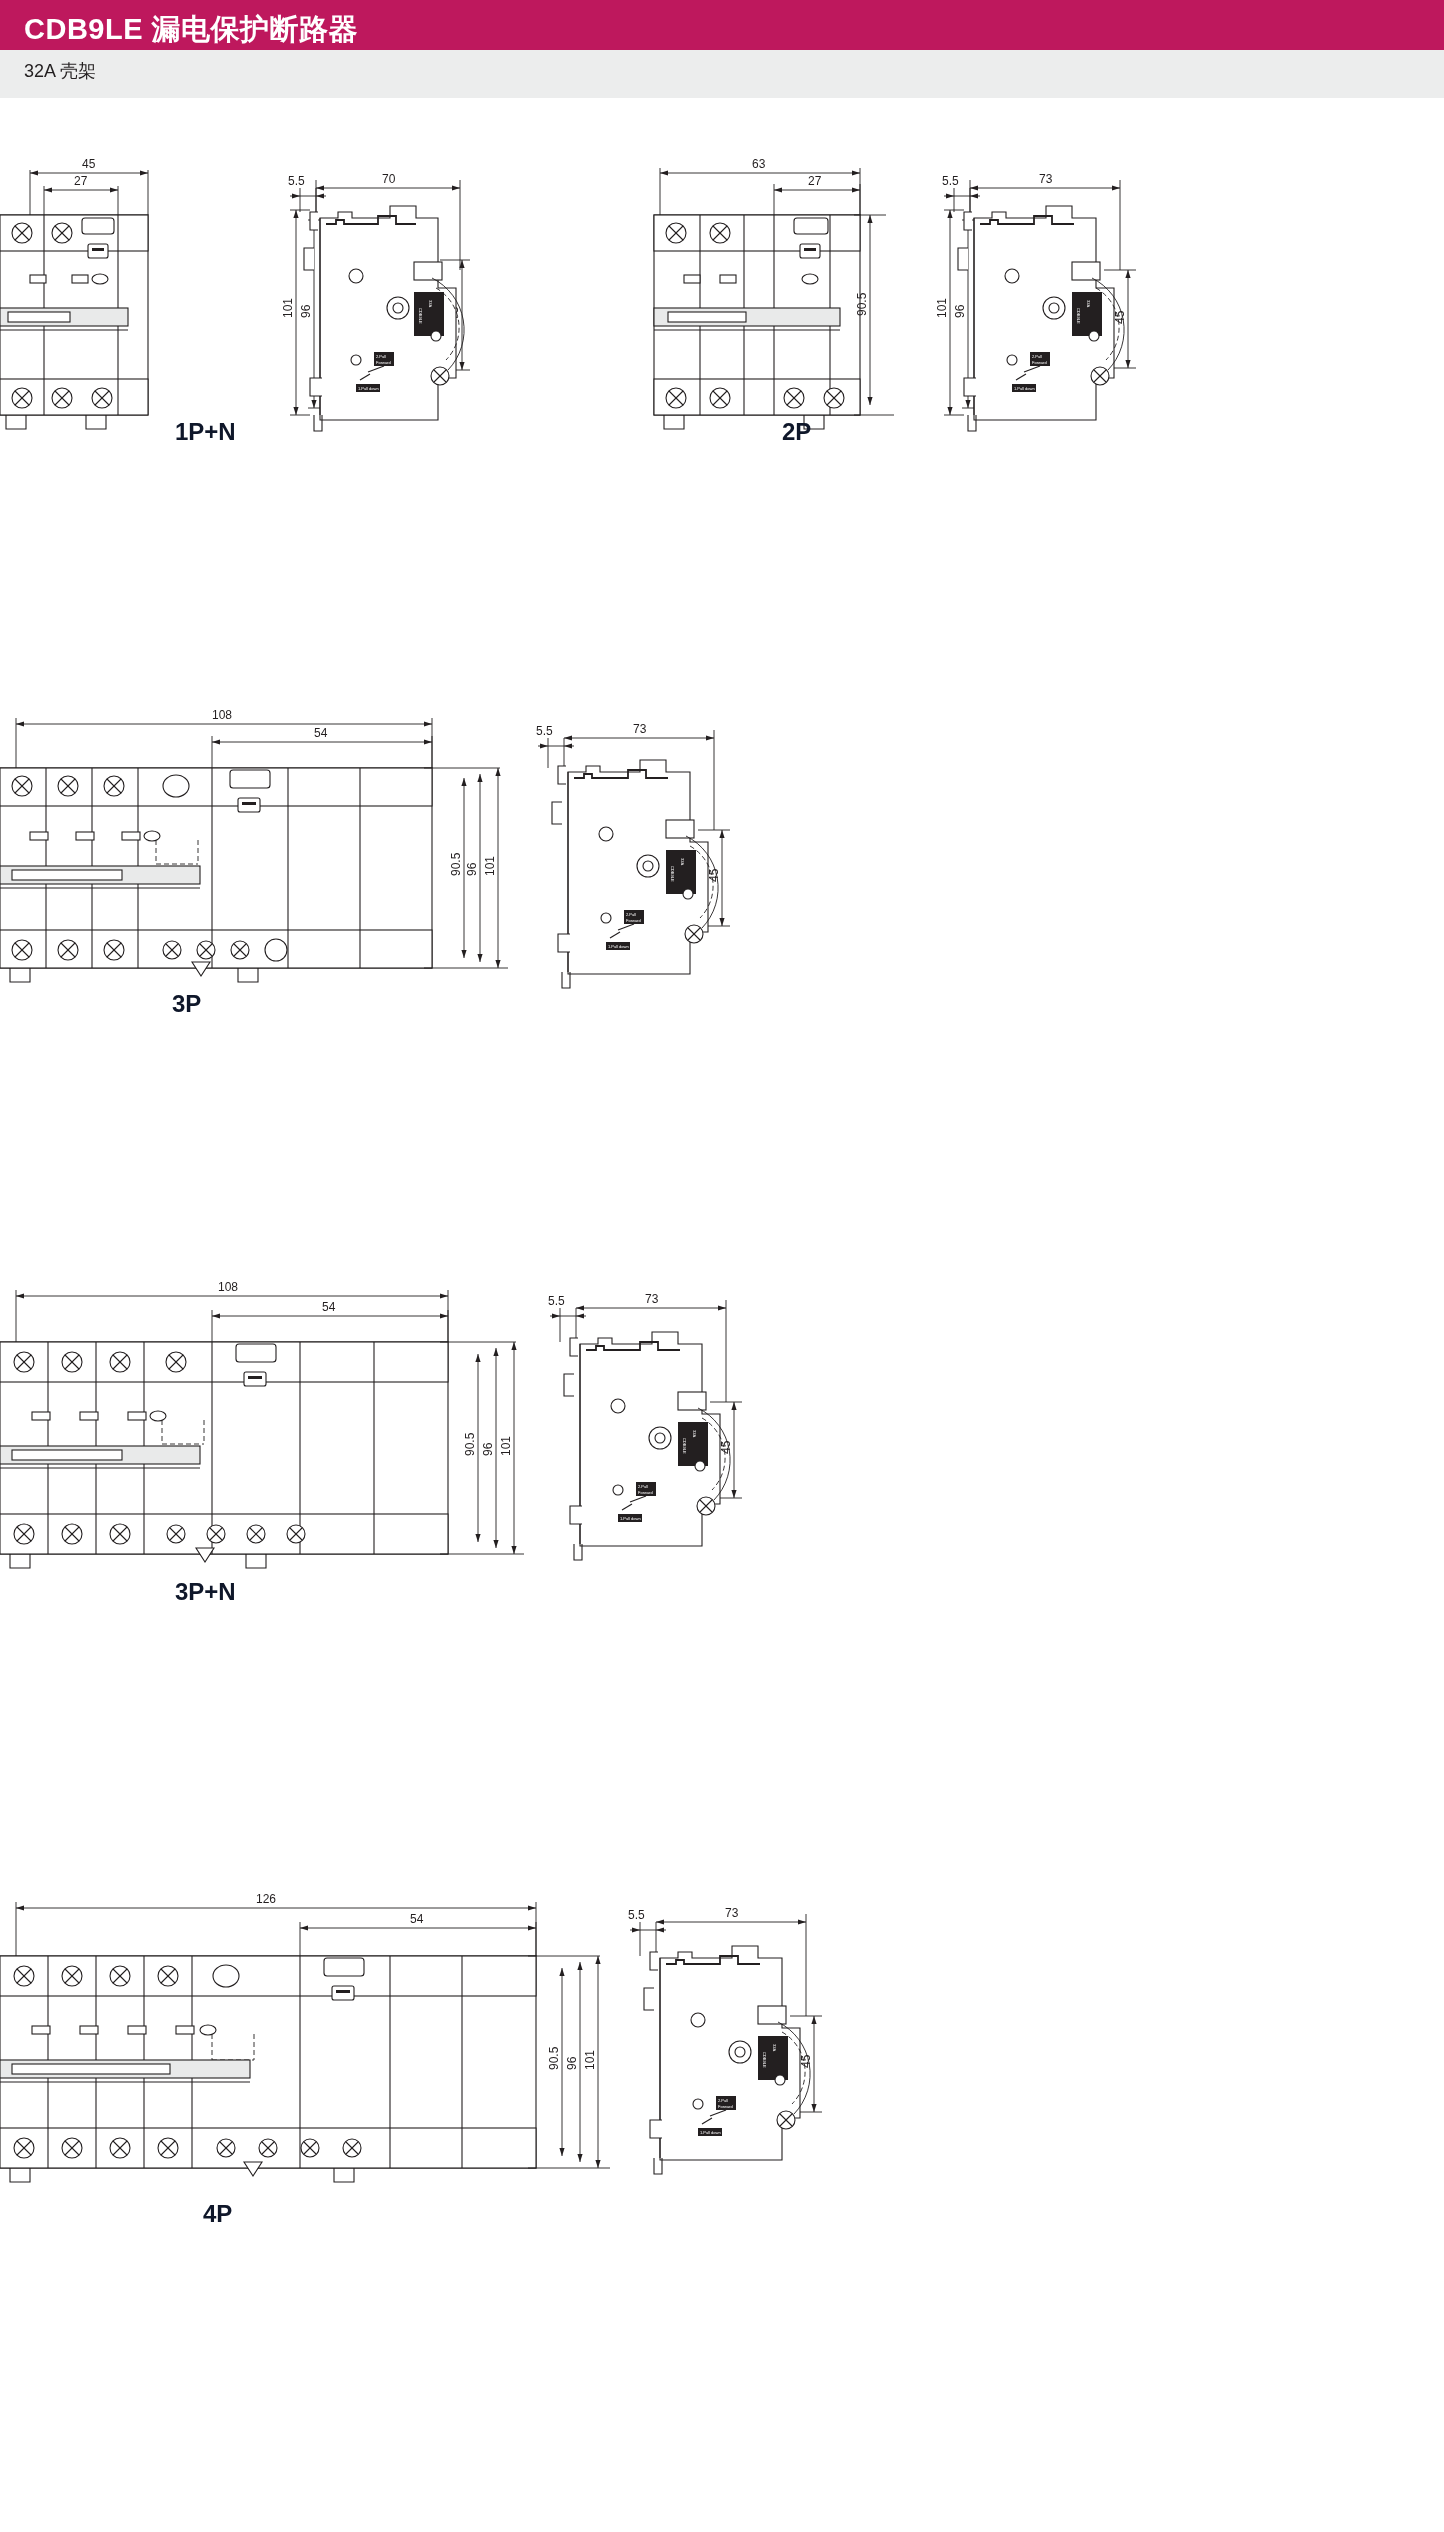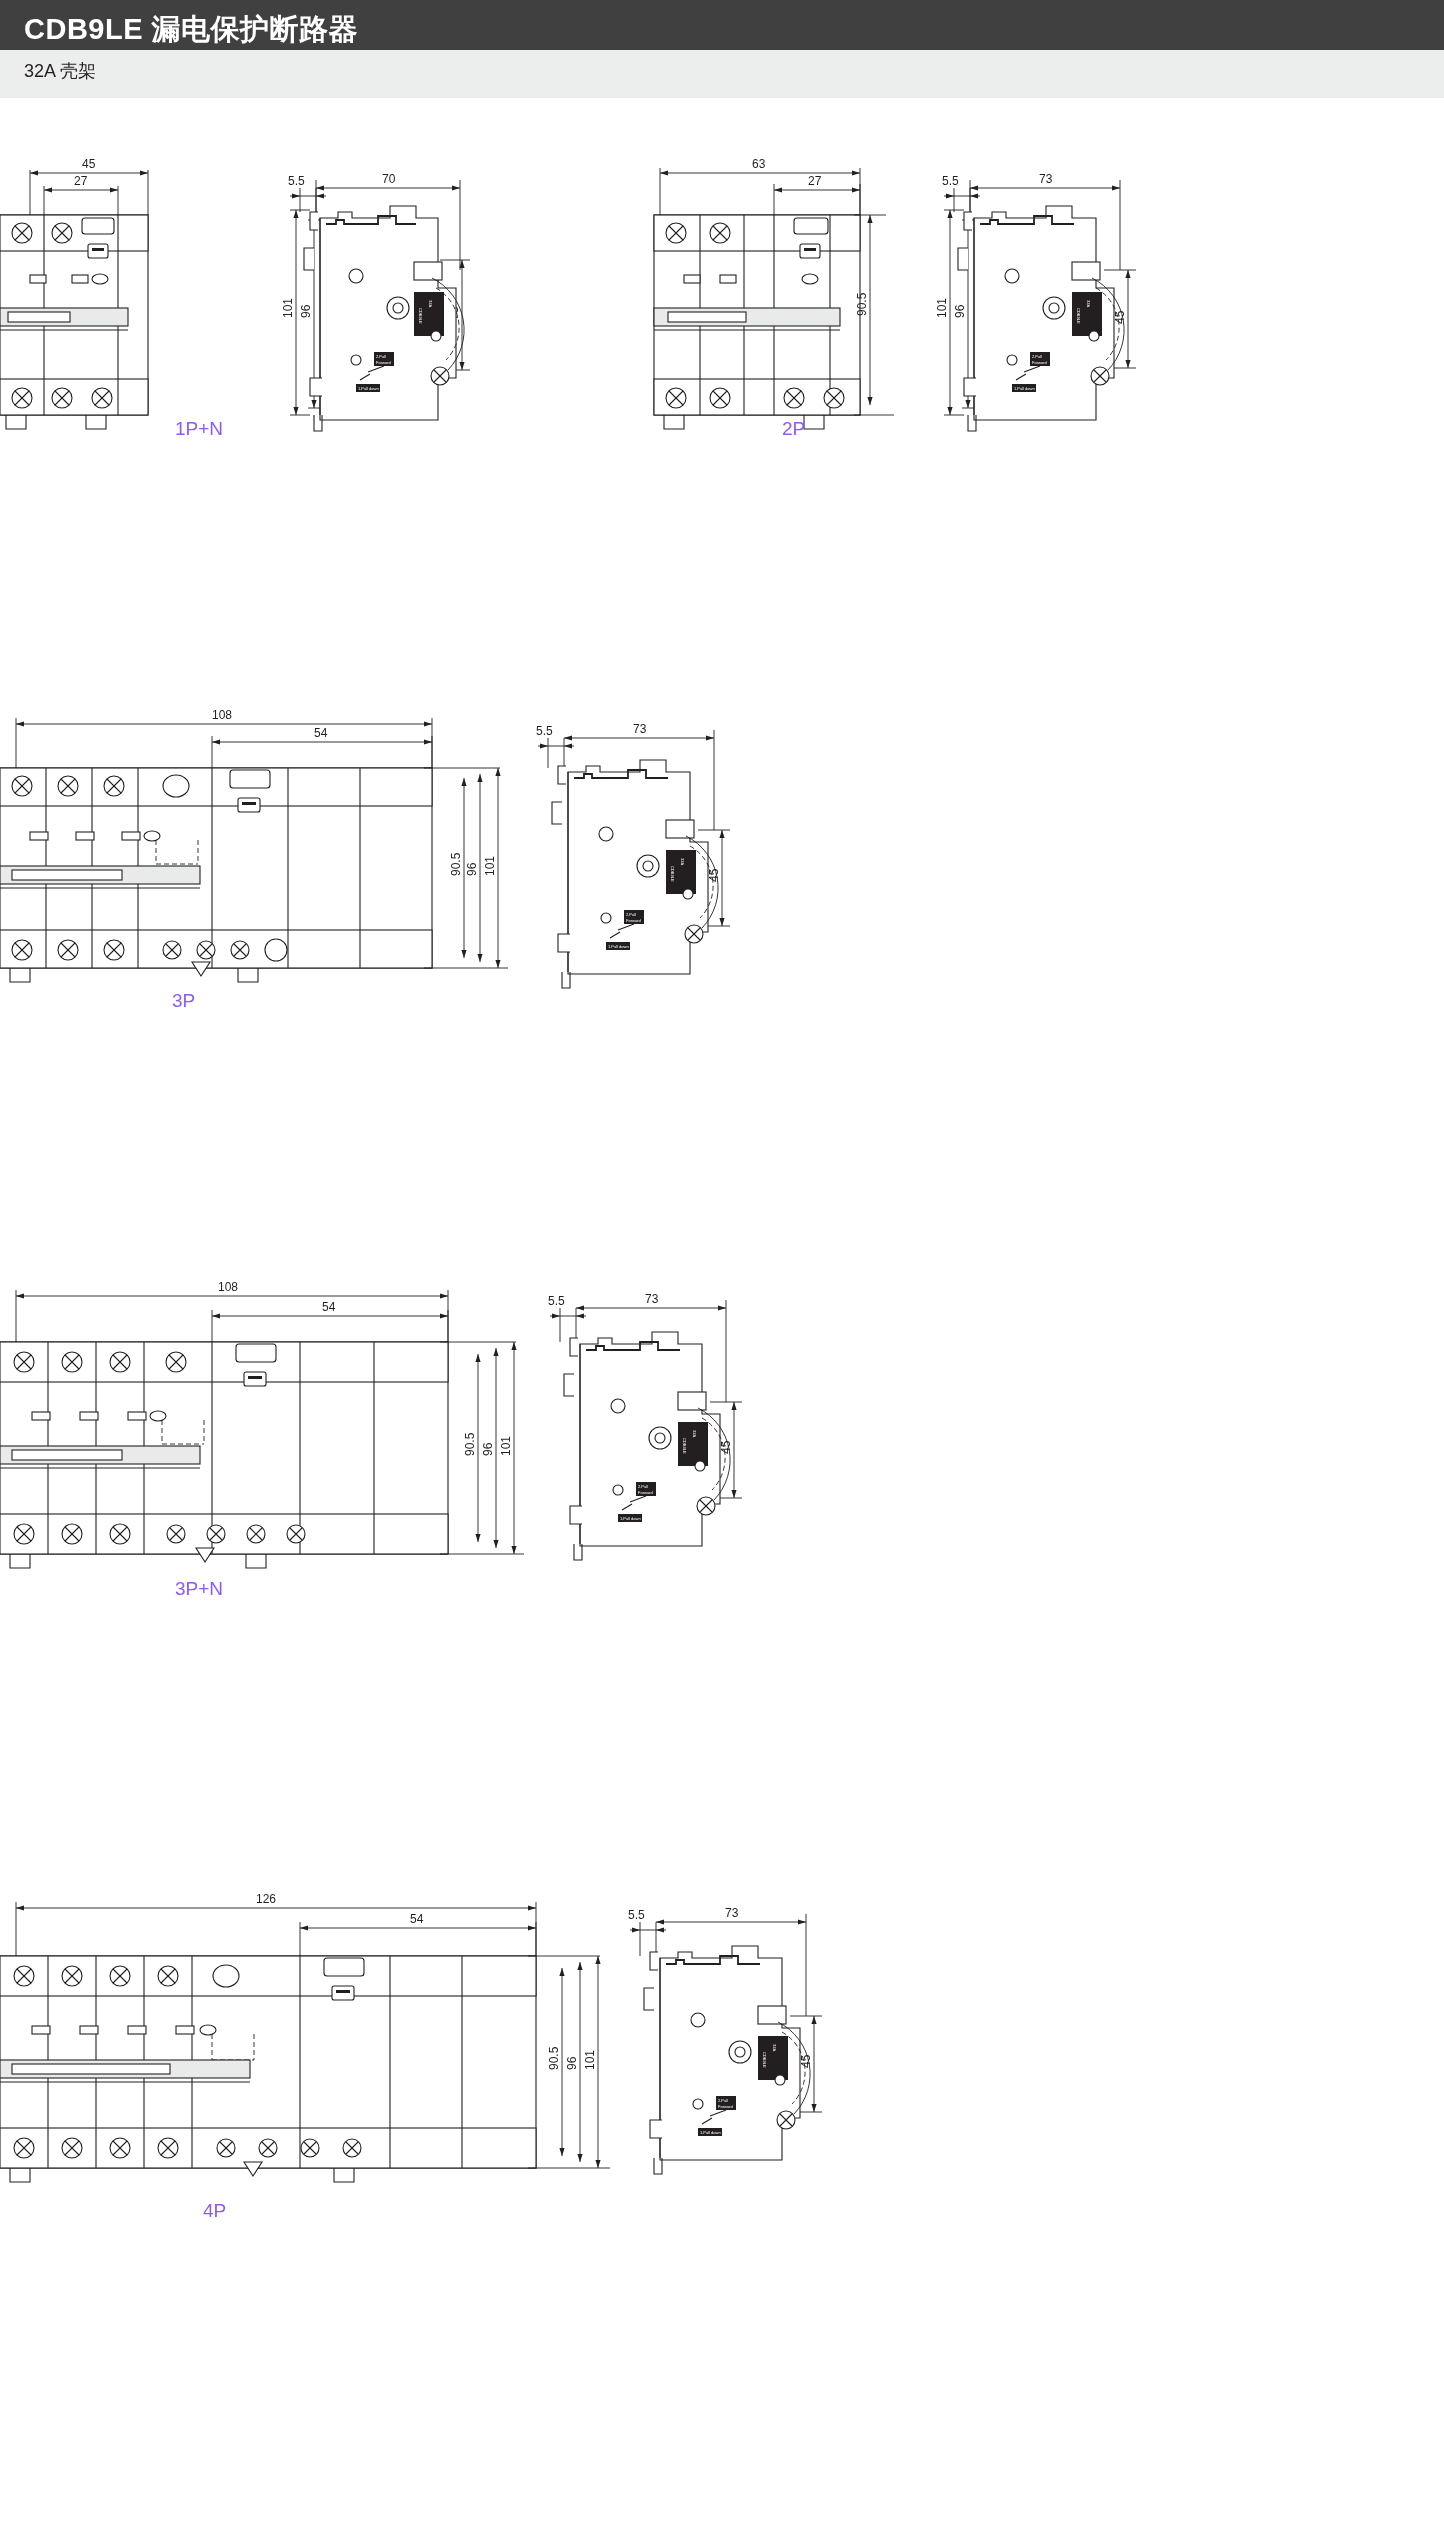--- a/index.html
+++ b/index.html
@@ -8,41 +8,41 @@
     background:#ffffff;
     font-family:"Liberation Sans", sans-serif;
     color:#231f20;
     -webkit-font-smoothing:antialiased;
   }
   .page{position:relative;width:1444px;height:2532px;overflow:hidden;}
 
   
   .title-bar{
     position:absolute;left:0;top:0;width:1444px;height:50px;
-    background:#404040;
+    background:#be185d;
   }
   .title-bar .t-text{
     position:absolute;left:24px;top:10px;
     font-size:29px;font-weight:bold;color:#ffffff;letter-spacing:.5px;
     white-space:nowrap;
   }
   .title-bar .t-text .light{font-weight:bold;}
   .sub-bar{
     position:absolute;left:0;top:50px;width:1444px;height:48px;
     background:#eceded;
   }
   .sub-bar .s-text{
     position:absolute;left:24px;top:9px;
     font-size:18px;color:#231f20;white-space:nowrap;
   }
 
   
   .block{position:absolute;}
   .caption{
-    position:absolute;font-size:19px;color:#8b5cf6;white-space:nowrap;
+    position:absolute;font-size:24px;color:#0f172a;white-space:nowrap;font-weight:bold;
   }
   svg{display:block;overflow:visible;}
   .ln{stroke:#231f20;fill:none;stroke-width:1.1;}
   .ln-th{stroke:#231f20;fill:none;stroke-width:1.8;}
   .ln-d{stroke:#231f20;fill:none;stroke-width:.9;}
   .ln-dash{stroke:#231f20;fill:none;stroke-width:.9;stroke-dasharray:5 3;}
   .fillw{fill:#ffffff;stroke:#231f20;stroke-width:1.1;}
   .fillg{fill:#e9eaea;stroke:#231f20;stroke-width:1.1;}
   .fillk{fill:#231f20;stroke:none;}
   .dim{font-size:12px;fill:#231f20;font-family:"Liberation Sans",sans-serif;}

